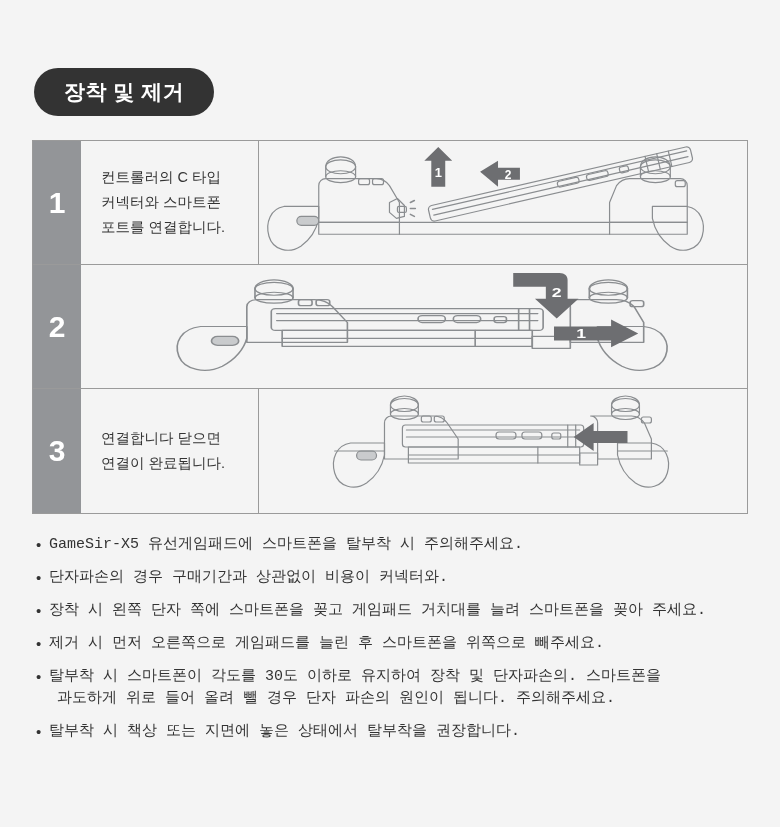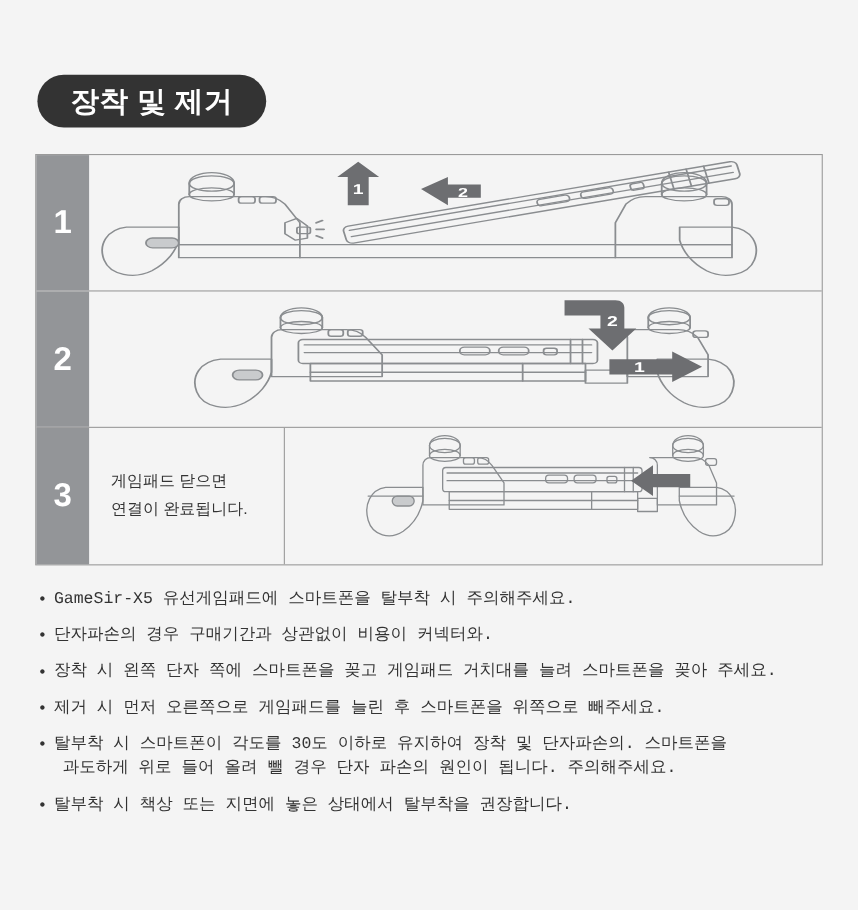--- a/index.html
+++ b/index.html
@@ -27,21 +27,21 @@
     left: 34px;
     top: 68px;
     height: 48px;
     padding: 0 30px;
     display: flex;
     align-items: center;
     justify-content: center;
     background: #333333;
     border-radius: 24px;
     color: #ffffff;
-    font-size: 26px;
+    font-size: 21px;
     font-weight: bold;
     letter-spacing: 0.5px;
     white-space: nowrap;
   }
 
   
   .steps-table {
     position: absolute;
     left: 32px;
     top: 140px;
@@ -141,20 +141,25 @@
 
   <div class="title-badge">
     <span>장착 및 제거</span>
   </div>
 
   <div class="steps-table">
 
     <div class="step-row">
       <div class="step-num">
         <span>1</span>
+      </div>
+      <div class="step-text">
+        <span class="tline">컨트롤러의 C 타입</span>
+        <span class="tline">커넥터와 스마트폰</span>
+        <span class="tline">포트를 연결합니다.</span>
       </div>
       <div class="step-figure">
         <svg viewBox="0 0 490 124" preserveAspectRatio="none">
           <g fill="none" stroke="#8a8d90" stroke-width="1.2" stroke-linejoin="round" stroke-linecap="round">
 
             <path d="M25 66 C12 68 6 82 10 96 C14 110 30 114 42 106 C52 99 58 88 60 78 L60 66 Z"></path>
             <path d="M60 66 L60 45 C60 41 63 38 67 38 L118 38 C124 38 128 41 131 45 L141 62 L141 82 L60 82 Z"></path>
 
             <ellipse cx="82" cy="36" rx="15" ry="6"></ellipse>
             <path d="M67 36 L67 26 C67 20 74 16 82 16 C90 16 97 20 97 26 L97 36"></path>
@@ -257,21 +262,21 @@
           </g>
         </svg>
       </div>
     </div>
 
     <div class="step-row">
       <div class="step-num">
         <span>3</span>
       </div>
       <div class="step-text">
-        <span class="tline">게임패드 닫으면</span>
+        <span class="tline">연결합니다 닫으면</span>
         <span class="tline">연결이 완료됩니다.</span>
       </div>
       <div class="step-figure">
         <svg viewBox="0 0 490 124" preserveAspectRatio="none">
           <g fill="none" stroke="#8a8d90" stroke-width="1.2" stroke-linejoin="round" stroke-linecap="round">
 
             <path d="M92 54 C78 56 72 70 76 84 C80 98 96 102 108 94 C118 87 124 76 126 66 L126 54 Z"></path>
             <path d="M126 54 L126 34 C126 30 129 27 133 27 L176 27 C182 27 186 30 189 34 L200 50 L200 70 L126 70 Z"></path>
             <ellipse cx="146" cy="25" rx="14" ry="5.5"></ellipse>
             <path d="M132 25 L132 16 C132 11 138 7 146 7 C154 7 160 11 160 16 L160 25"></path>

